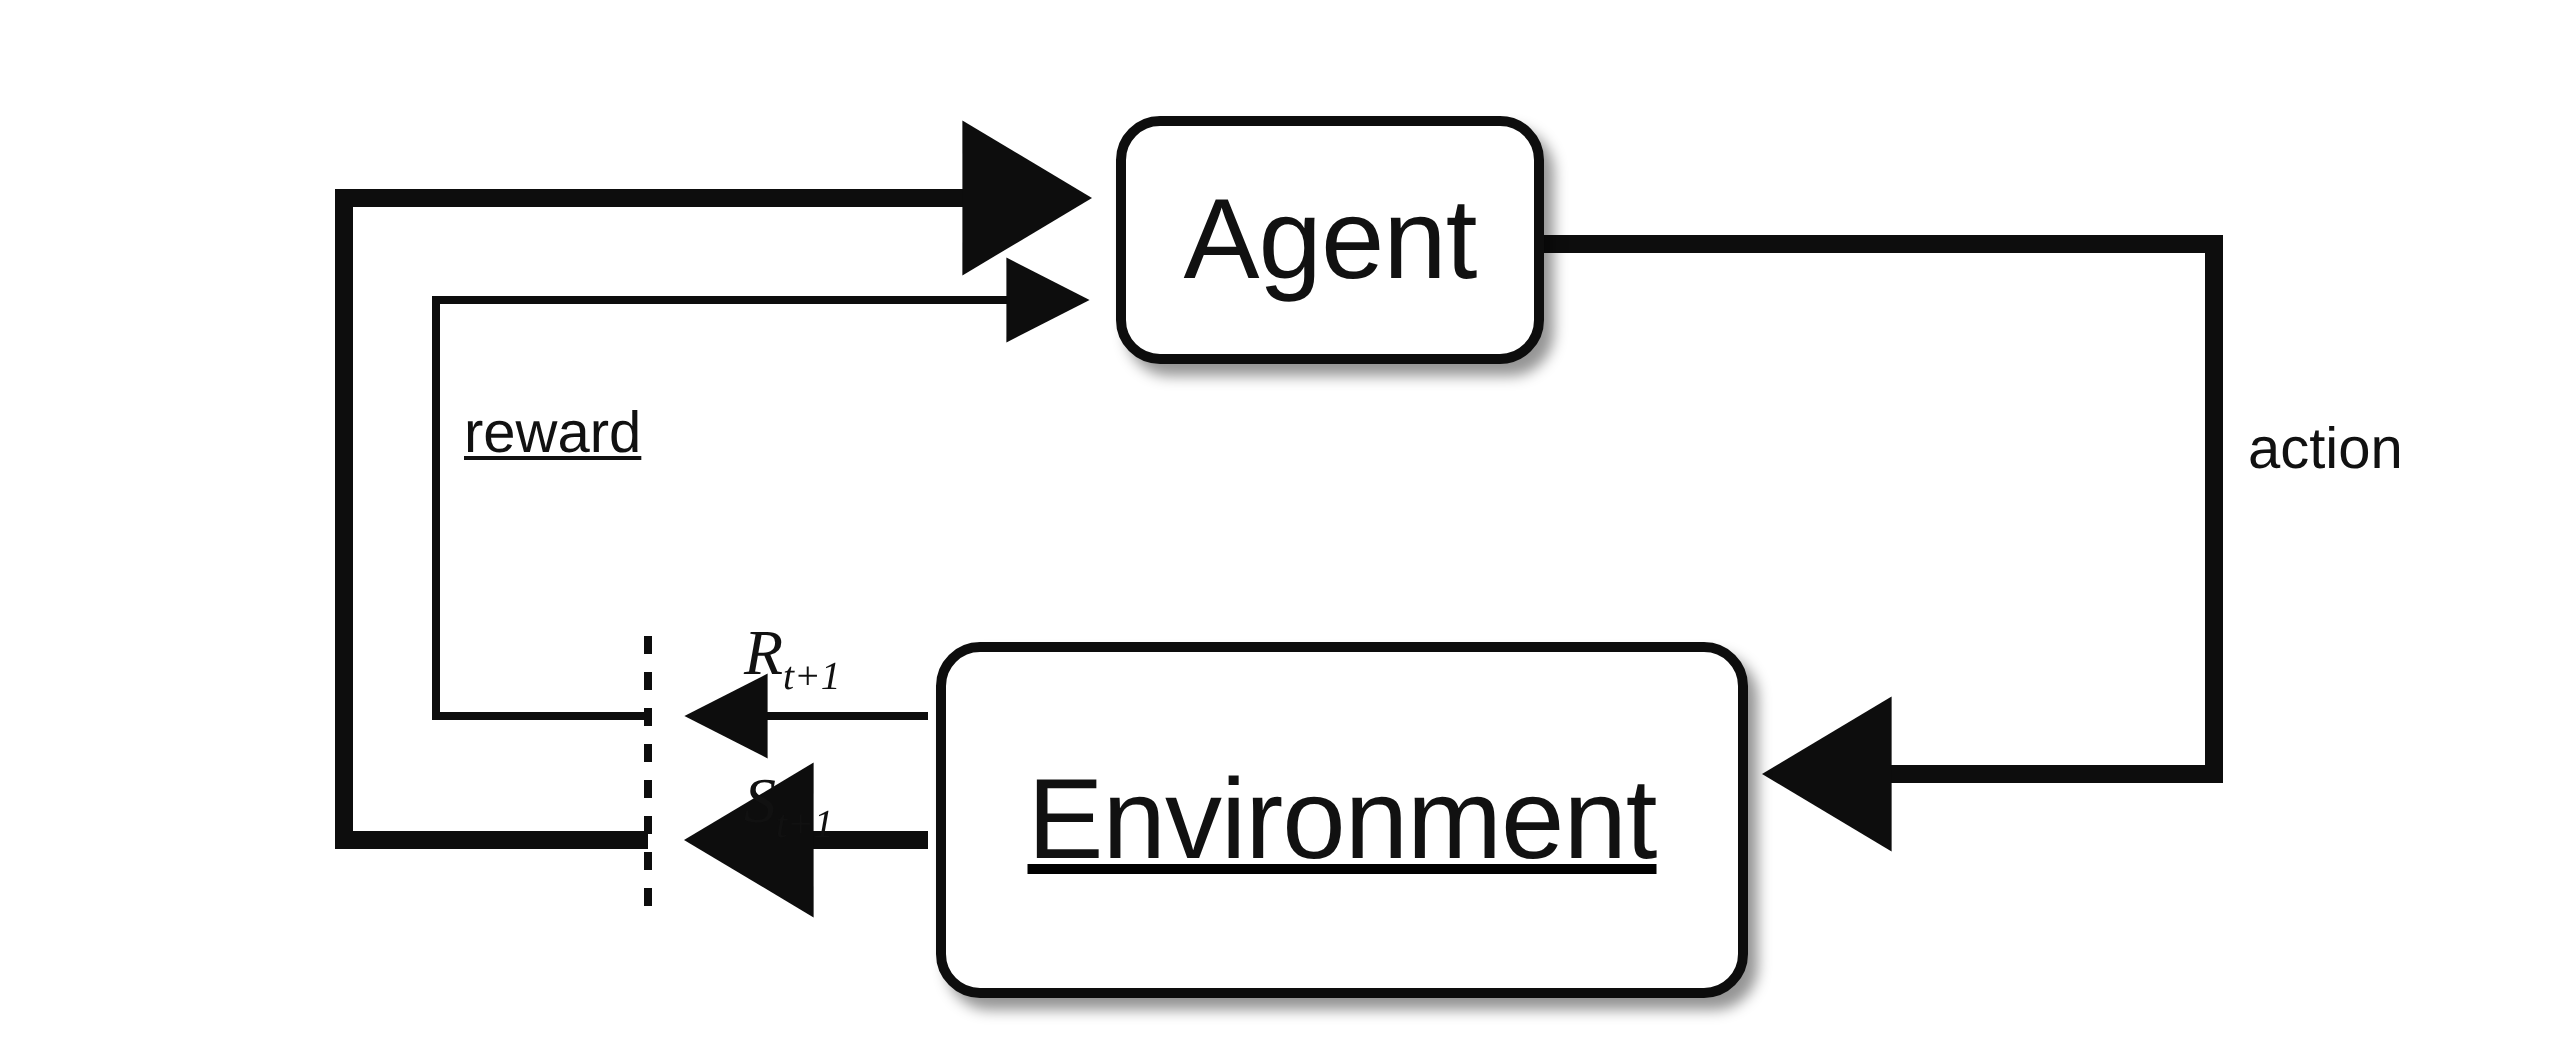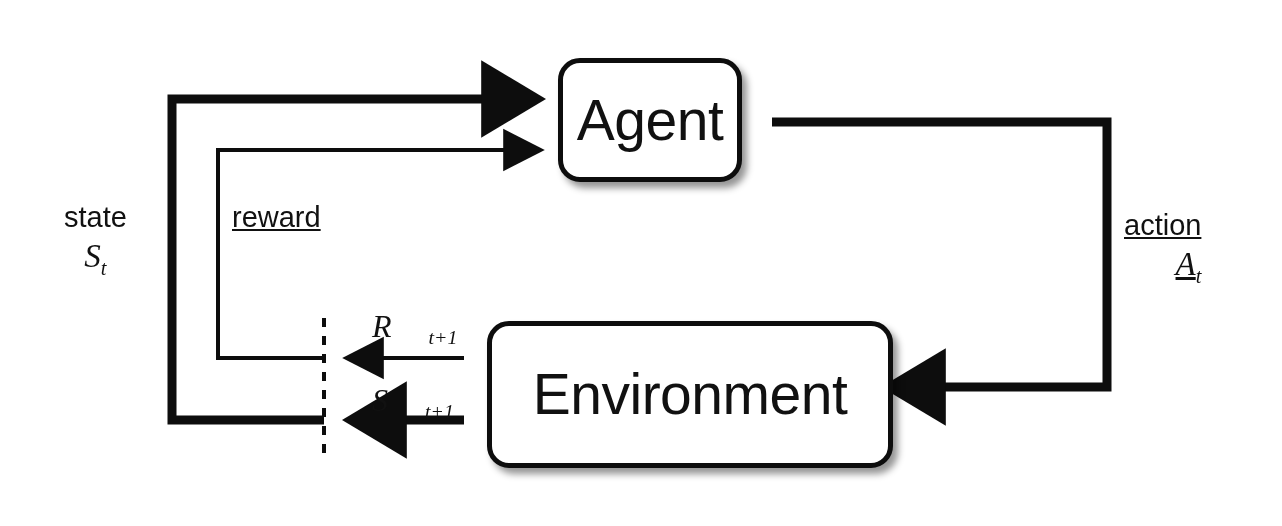--- a/index.html
+++ b/index.html
@@ -39,28 +39,29 @@
     font-family: "Liberation Sans", sans-serif;
     font-size: 57px;
     color: #111111;
     line-height: 1;
     letter-spacing: -0.5px;
     white-space: nowrap;
   }
   #agent-box {
     left: 558px;
     top: 58px;
-    width: 184px;
+    width: 214px;
     height: 124px;
   }
   #environment-box {
-    left: 487px;
+    left: 468px;
     top: 321px;
     width: 406px;
-    height: 147px;
+    height: 178px;
+    text-decoration: underline;
   }
   .edge-label {
     position: absolute;
     color: #111111;
     line-height: 1.05;
     white-space: nowrap;
   }
   .edge-label .word {
     font-family: "Liberation Sans", sans-serif;
     font-size: 29px;
@@ -82,25 +83,24 @@
     font-family: "Liberation Serif", serif;
     font-style: italic;
     font-size: 32px;
     color: #111111;
     white-space: nowrap;
     line-height: 1;
   }
   .inline-sym sub {
     font-size: 0.62em;
     font-style: italic;
-    margin-left: 37px;
   }
   #label-state   { left: 64px;  top: 202px; text-align: center; }
   #label-reward  { left: 232px; top: 202px; text-align: left; text-decoration: underline; }
-  #label-action  { left: 1124px; top: 210px; text-align: right; text-decoration: underline; }
+  #label-action  { left: 1124px; top: 210px; text-align: center; }
   #label-r-next  { left: 372px; top: 310px; }
   #label-s-next  { left: 372px; top: 384px; }
 </style>
 </head>
 <body>
 
 <div id="canvas">
 
   <svg id="diagram-svg" viewBox="0 0 1282 526" xmlns="http://www.w3.org/2000/svg">
     <defs>
@@ -126,31 +126,26 @@
   </svg>
 
   <div class="node-box" id="agent-box">
     <span class="node-label">Agent</span>
   </div>
 
   <div class="node-box" id="environment-box">
     <span class="node-label">Environment</span>
   </div>
 
-  <div class="edge-label" id="label-state">
-    <span class="word">state</span>
-    <span class="sym"><i>S</i><sub>t</sub></span>
-  </div>
 
   <div class="edge-label" id="label-reward">
     <span class="word">reward</span>
   </div>
 
   <div class="edge-label" id="label-action">
     <span class="word">action</span>
-    <span class="sym"><i>A</i><sub>t</sub></span>
   </div>
 
   <div class="inline-sym" id="label-r-next"><i>R</i><sub>t+1</sub></div>
 
   <div class="inline-sym" id="label-s-next"><i>S</i><sub>t+1</sub></div>
 
 </div>
 
 </body></html>

